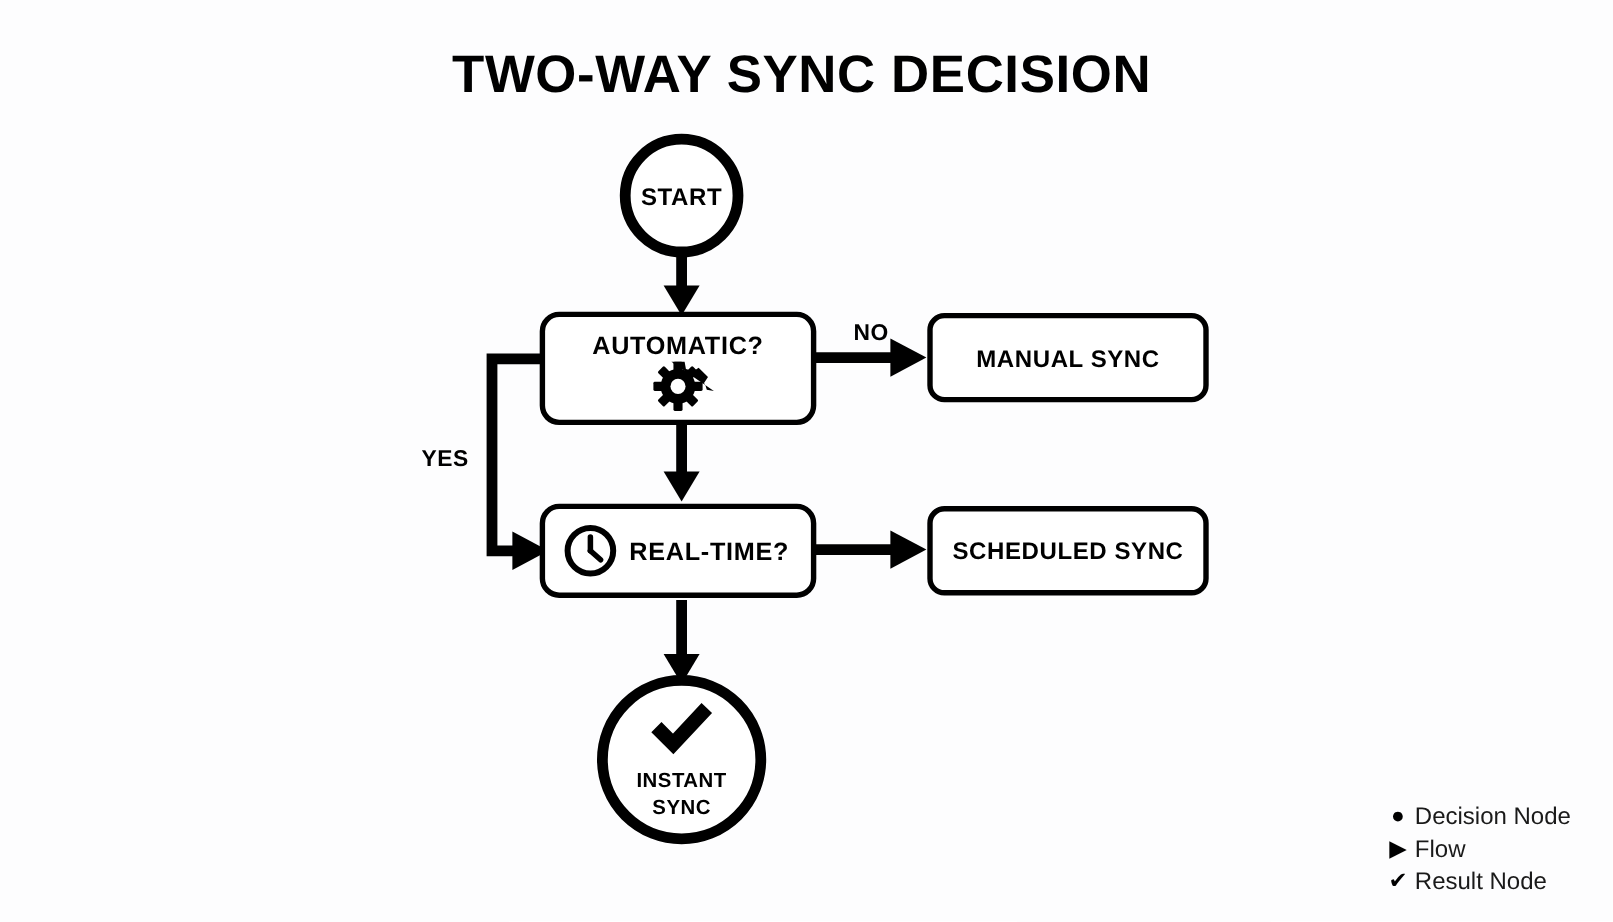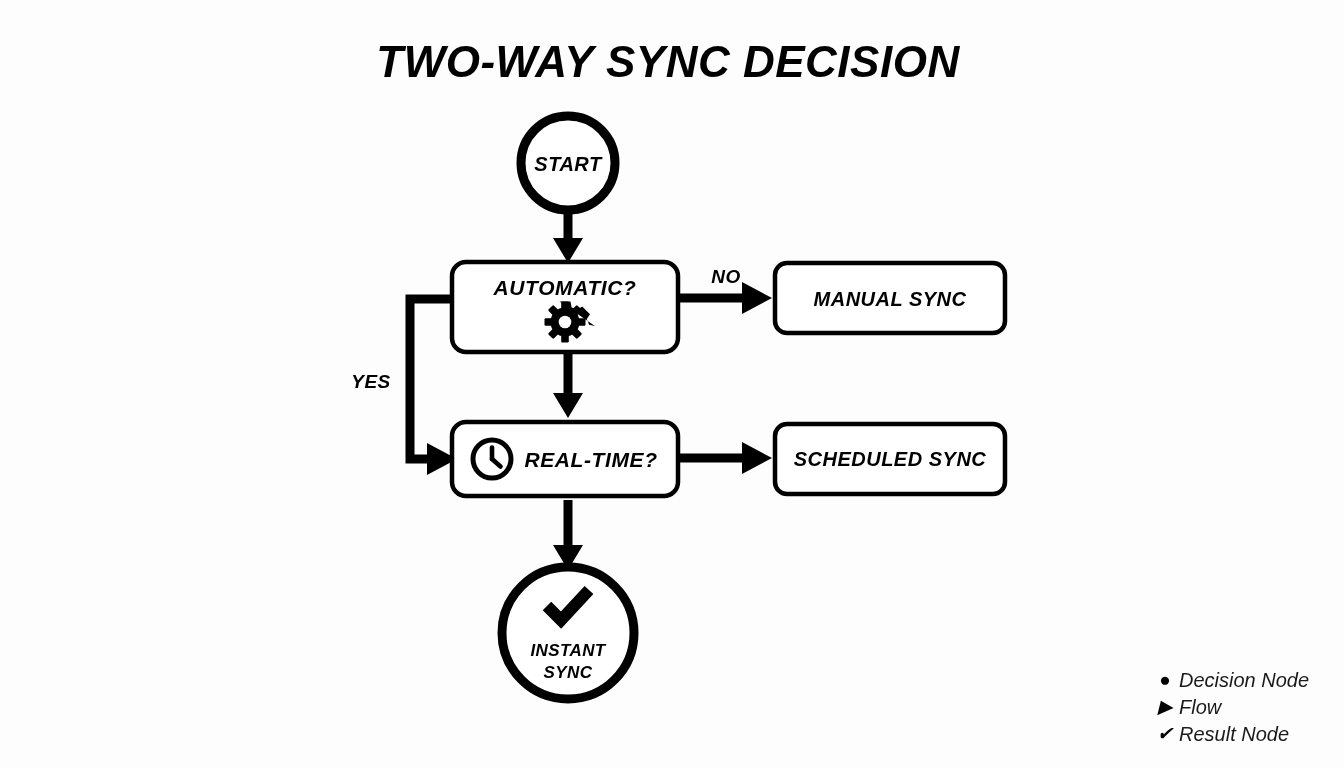--- a/index.html
+++ b/index.html
@@ -14,21 +14,20 @@
     overflow: hidden;
     font-family: "Liberation Sans", sans-serif;
     position: relative;
   }
   #canvas {
     position: absolute;
     top: 0; left: 0;
     width: 1344px;
     height: 768px;
     background: #fdfdfe;
-    font-style: italic;
   }
   .diagram-title {
     font-family: "Liberation Sans", sans-serif;
     font-weight: bold;
     font-size: 44px;
     letter-spacing: 0.5px;
     fill: #000000;
     text-anchor: middle;
   }
   .node-shape {

